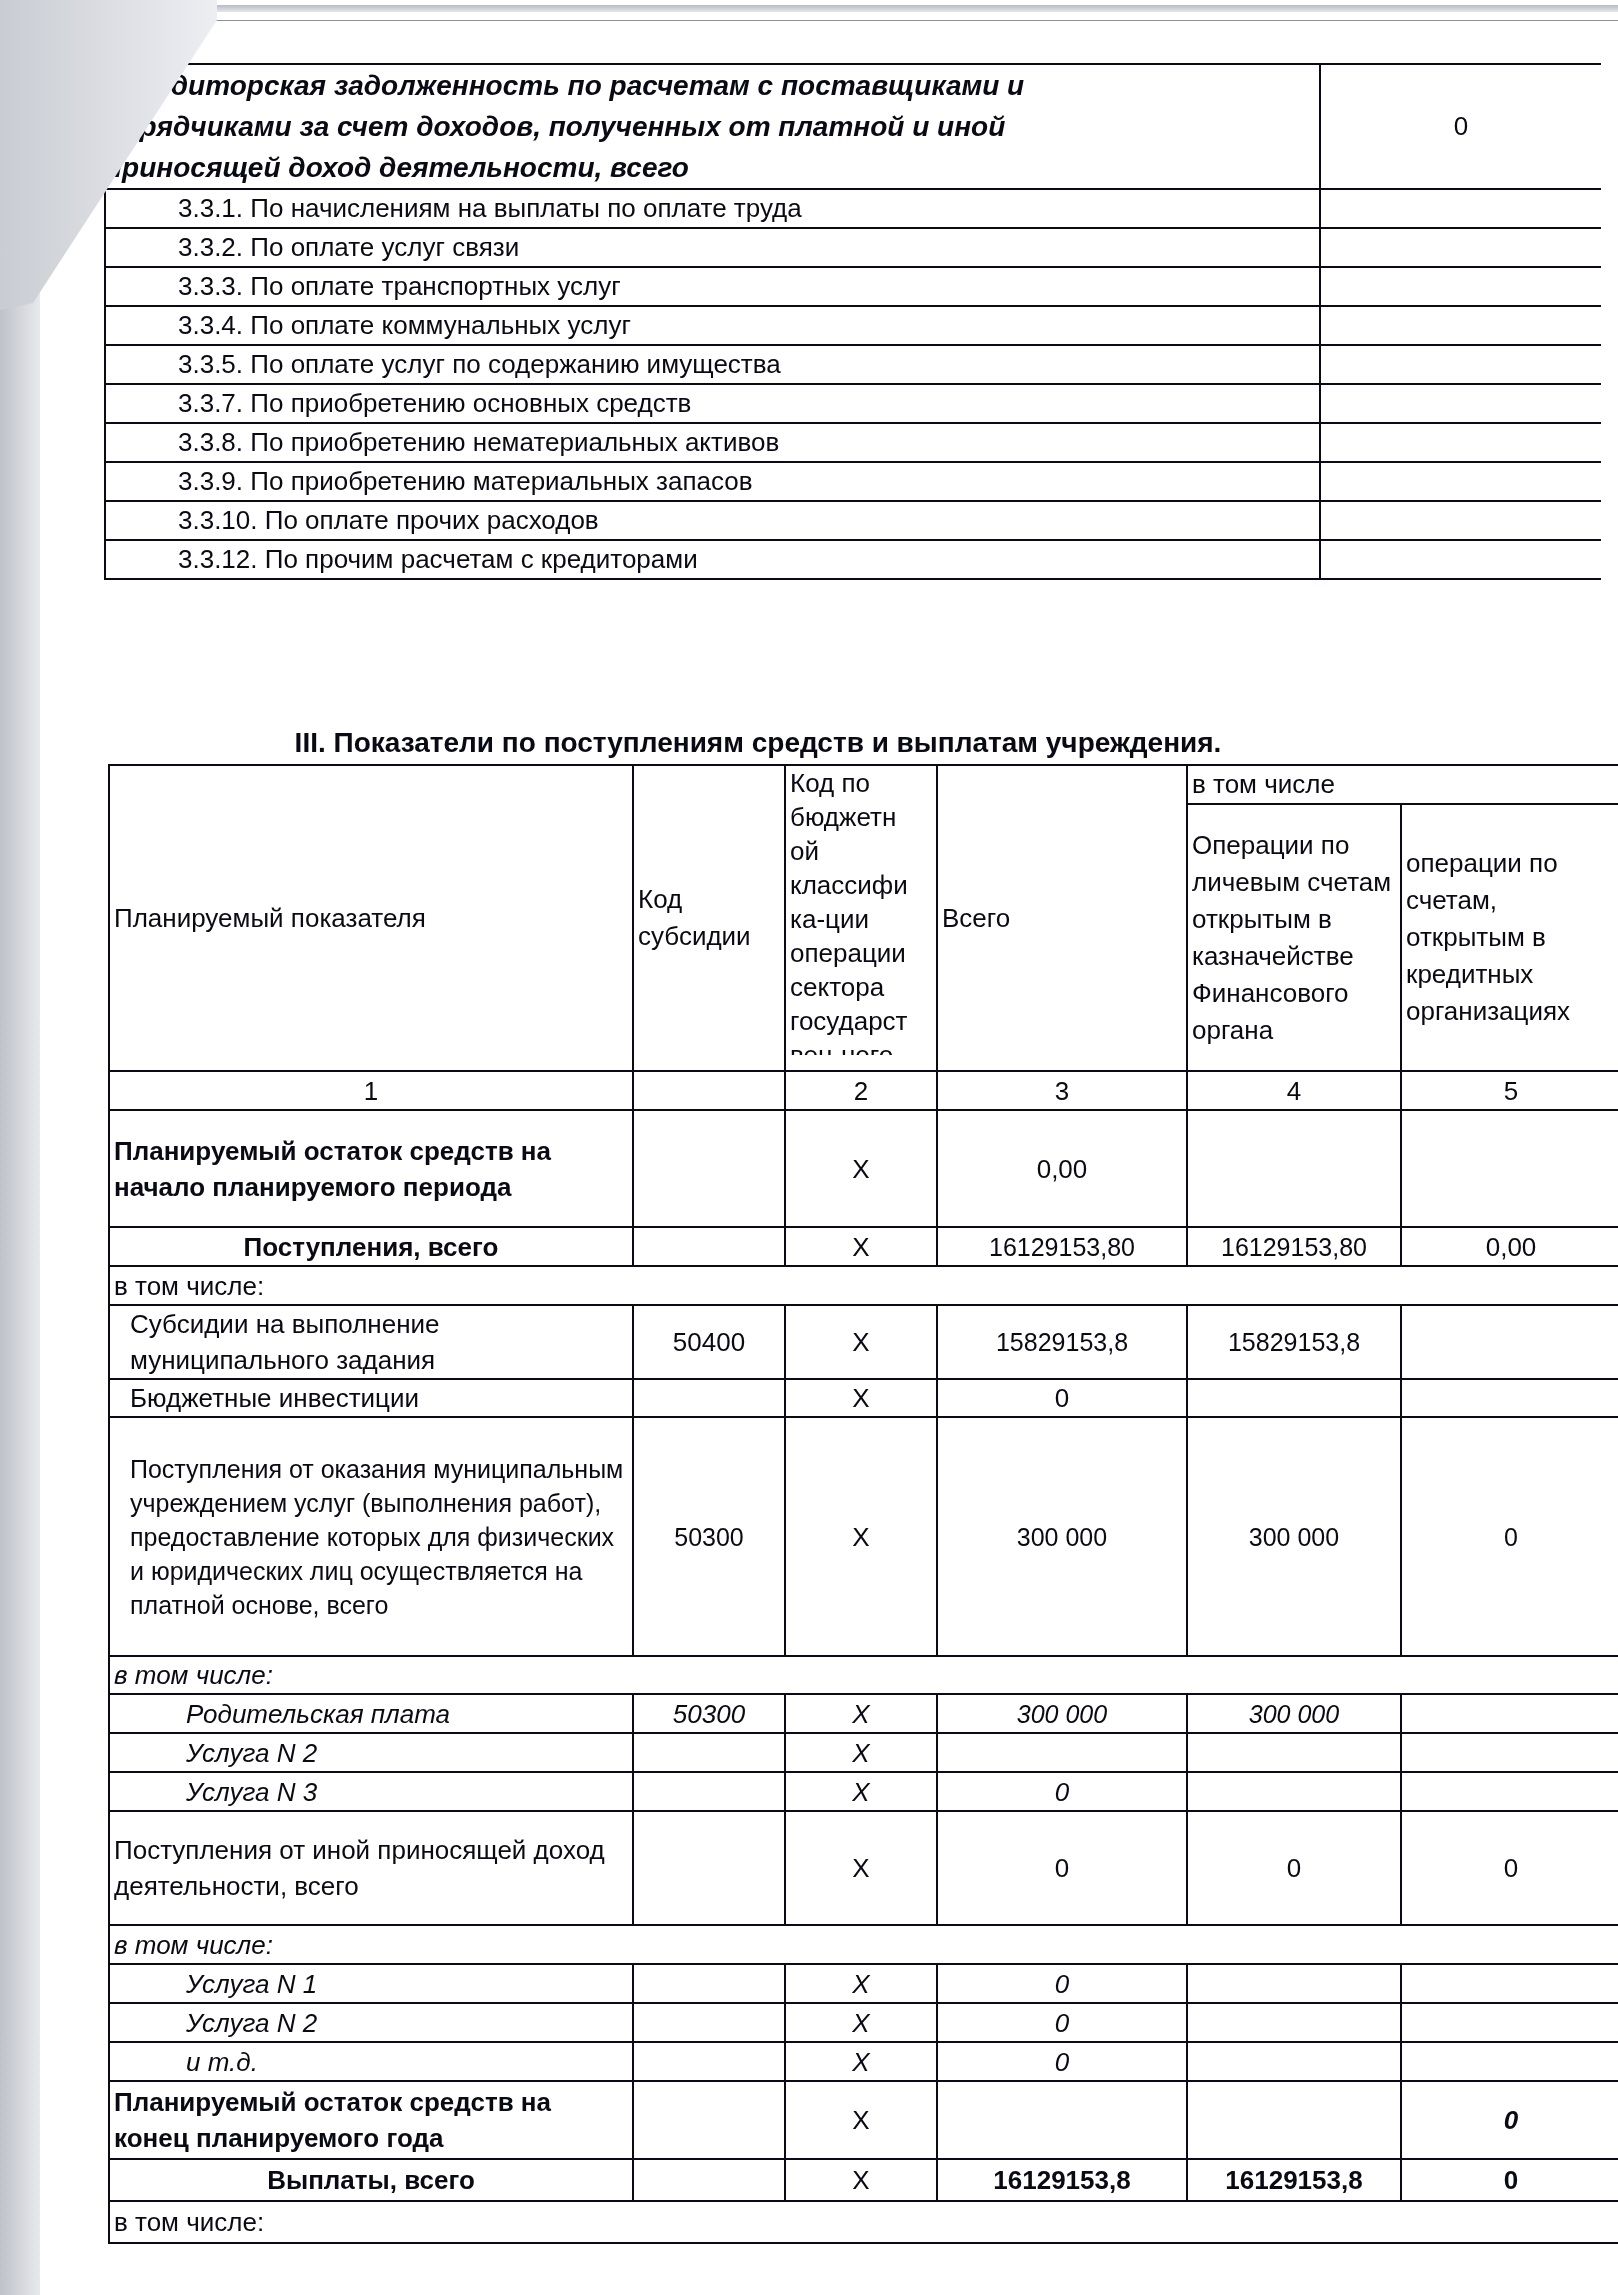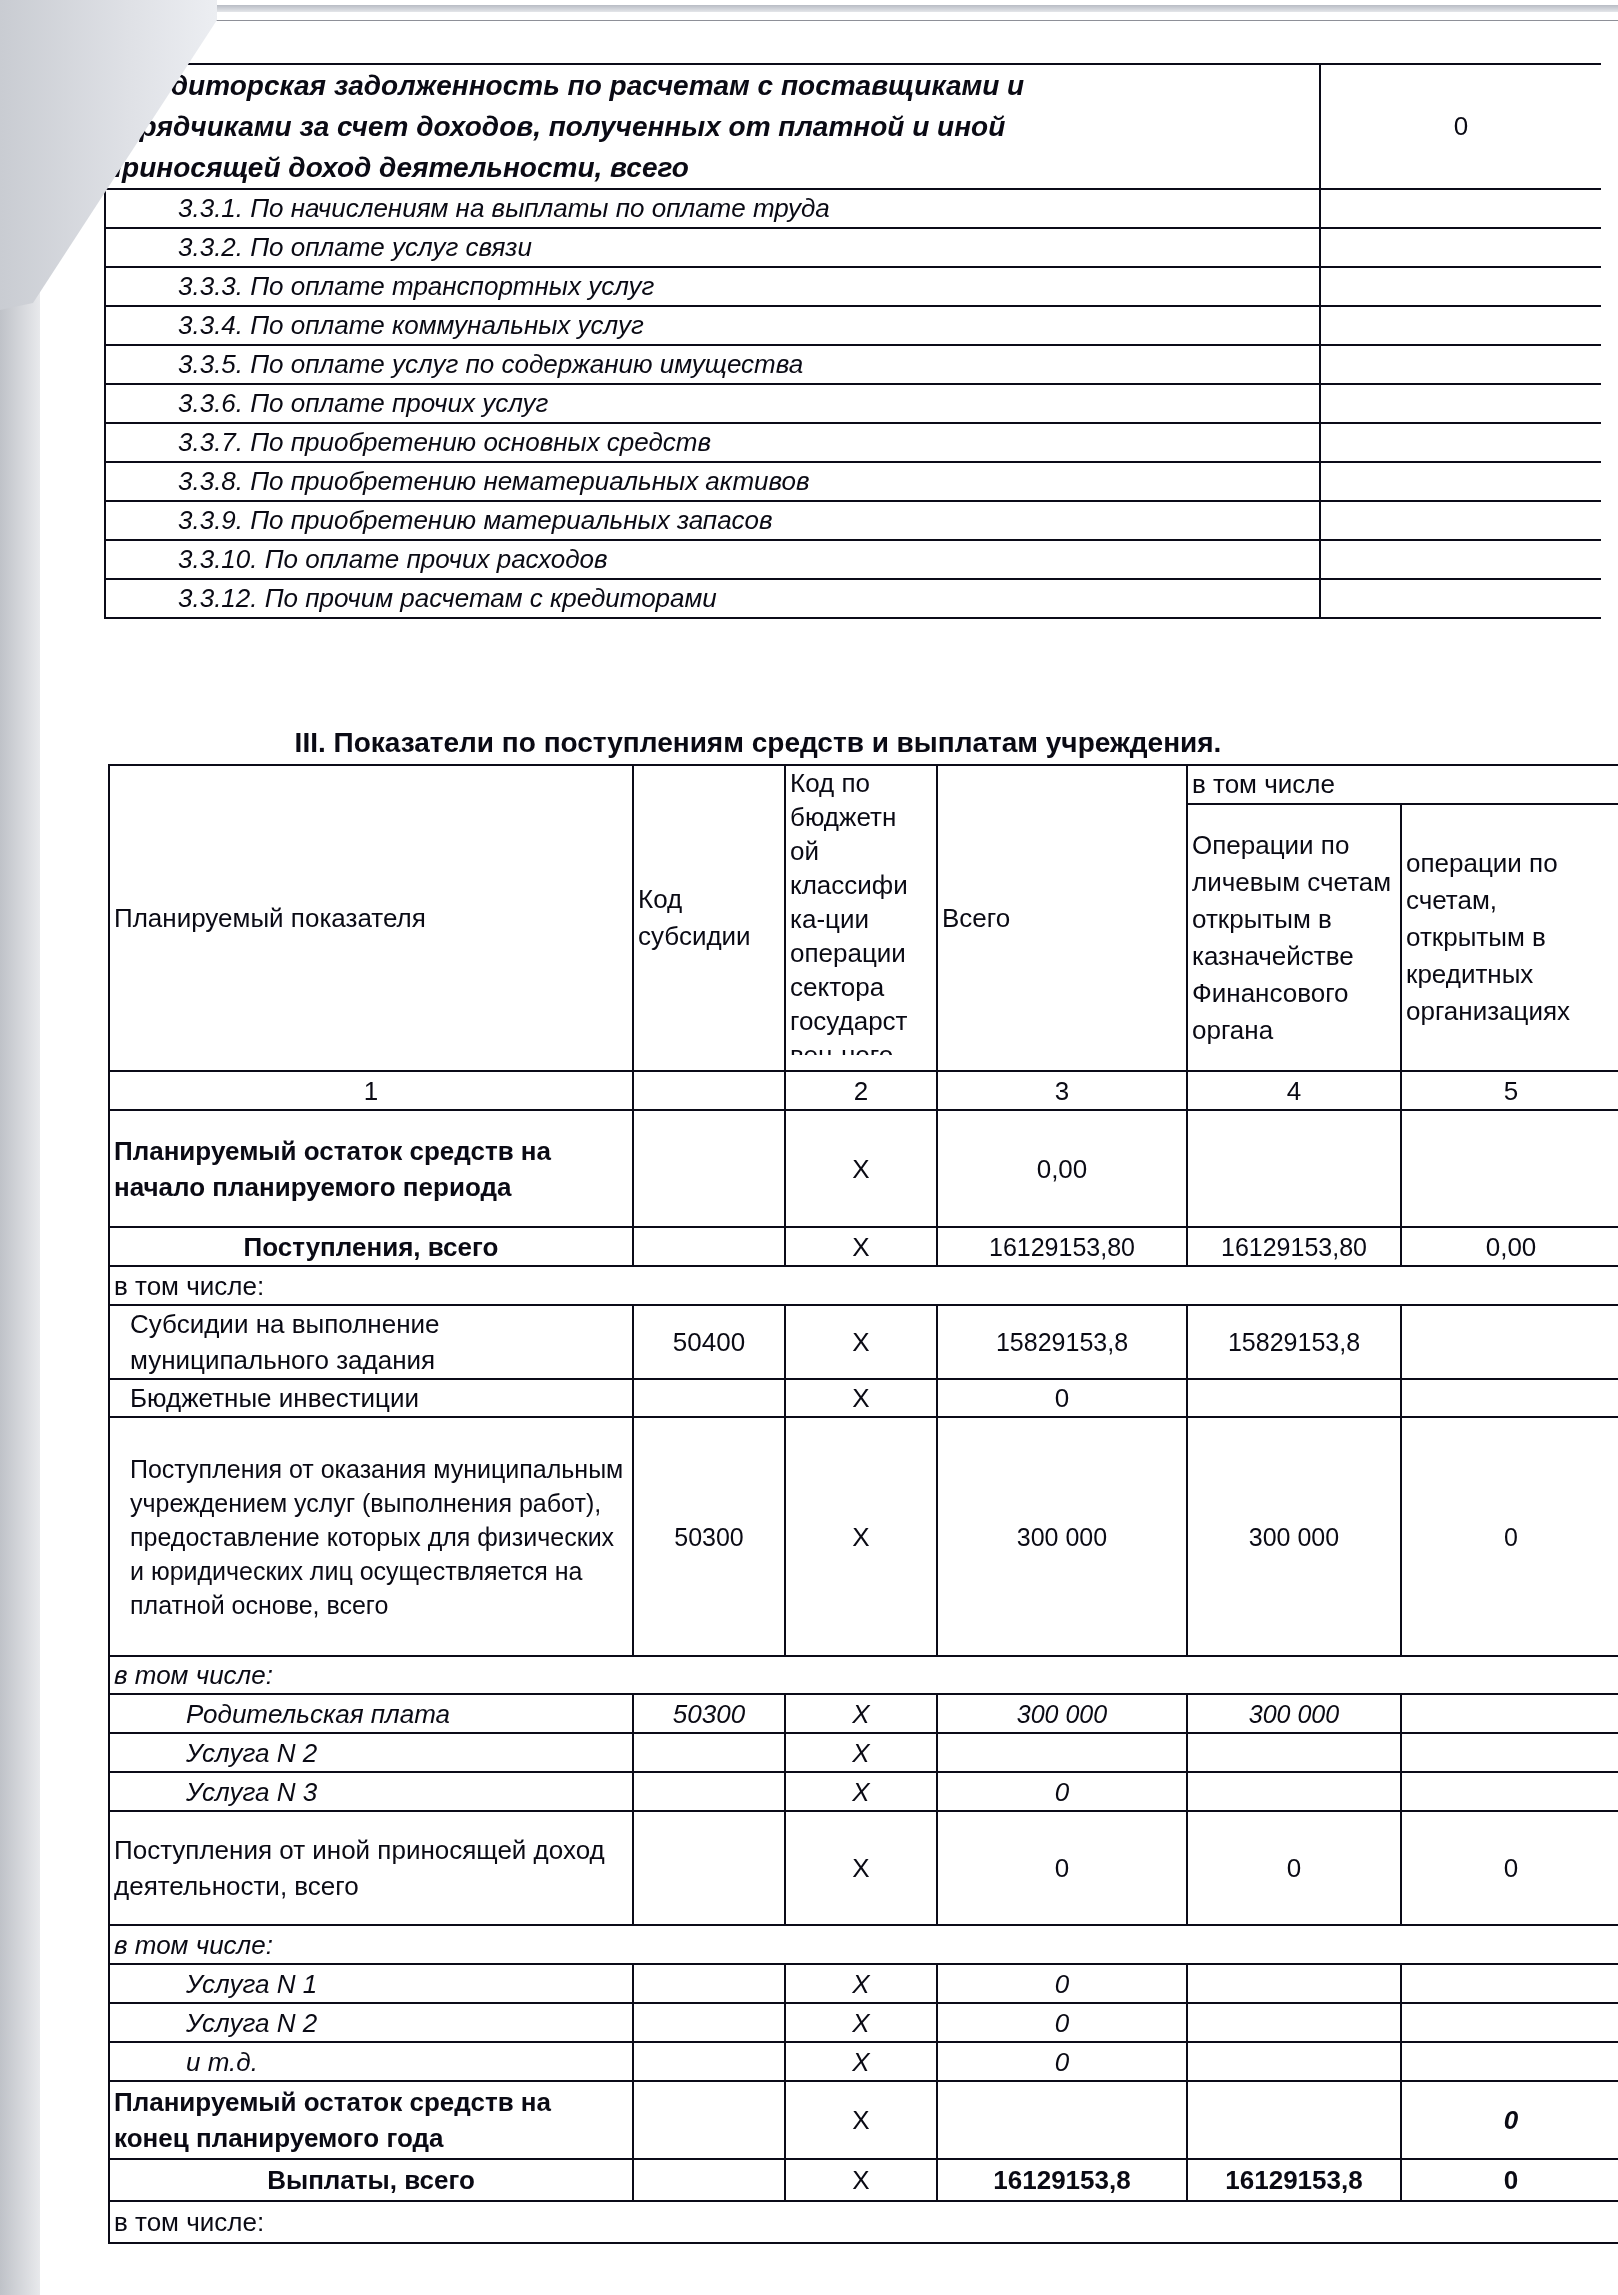--- a/index.html
+++ b/index.html
@@ -24,21 +24,21 @@
     position: absolute; left: 198px; top: 5.3px; width: 1421px; height: 6.6px;
     background: linear-gradient(#b8bcc4, #e4e6ea);
   }
   .topline { position: absolute; left: 198px; top: 20px; width: 1421px; height: 1.3px; background: #8e9098; }
 
   
   .t1 { position: absolute; left: 104px; top: 63px; width: 1497px; border-collapse: collapse; }
   .t1 td { border-top: 2.6px solid #0b0b18; border-bottom: 2.6px solid #0b0b18; padding: 0; vertical-align: middle; }
   .t1 td.val { border-left: 2.6px solid #0b0b18; width: 280px; text-align: center; font-size: 26px; }
   .t1 tr.head td.lbl { height: 121px; font-weight: bold; font-style: italic; font-size: 28px; line-height: 41px; padding-left: 0; border-left: none; }
-  .t1 tr.item td.lbl { height: 37px; font-size: 26px; padding-left: 72px; border-left: 2.6px solid #0b0b18; line-height: 37px; font-style: italic; }
+  .t1 tr.item td.lbl { height: 37px; font-size: 26px; padding-left: 72px; border-left: 2.6px solid #0b0b18; line-height: 37px; }
 
   .section-title {
     position: absolute; left: 99px; top: 727px; width: 1318px; text-align: center;
     font-size: 28px; font-weight: bold;
   }
 
   
   .t2 { position: absolute; left: 108px; top: 764px; width: 1511px; border-collapse: collapse; table-layout: fixed; }
   .t2 td { border: 2px solid #0b0b18; border-top-width: 2.6px; border-bottom-width: 2.6px; padding: 0 4px; vertical-align: middle; font-size: 26px; line-height: 36px; }
   .t2 td.c { text-align: center; }
@@ -80,24 +80,20 @@
   <tr class="item">
         <td class="lbl">3.3.3. По оплате транспортных услуг</td>
         <td class="val"></td>
       </tr>
   <tr class="item">
         <td class="lbl">3.3.4. По оплате коммунальных услуг</td>
         <td class="val"></td>
       </tr>
   <tr class="item">
         <td class="lbl">3.3.5. По оплате услуг по содержанию имущества</td>
-        <td class="val"></td>
-      </tr>
-  <tr class="item">
-        <td class="lbl">3.3.6. По оплате прочих услуг</td>
         <td class="val"></td>
       </tr>
   <tr class="item">
         <td class="lbl">3.3.7. По приобретению основных средств</td>
         <td class="val"></td>
       </tr>
   <tr class="item">
         <td class="lbl">3.3.8. По приобретению нематериальных активов</td>
         <td class="val"></td>
       </tr>

